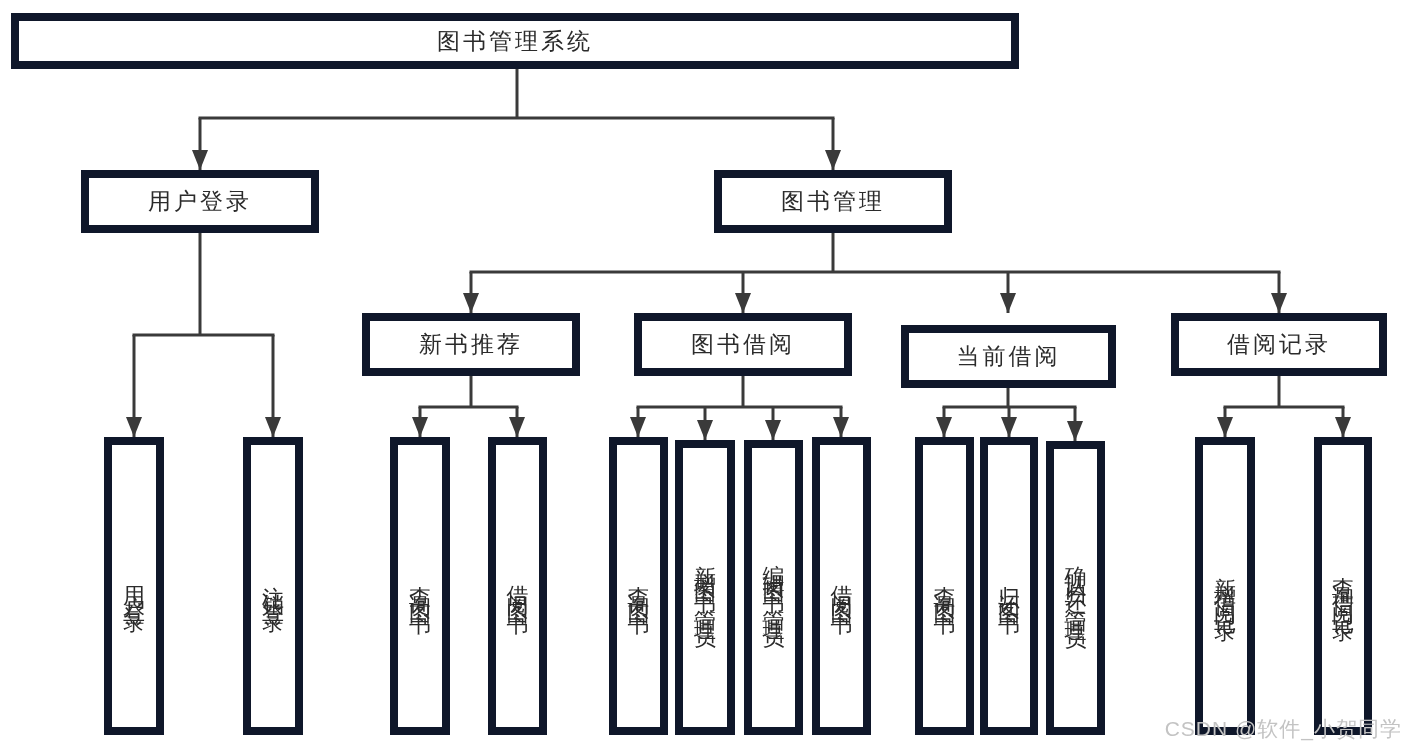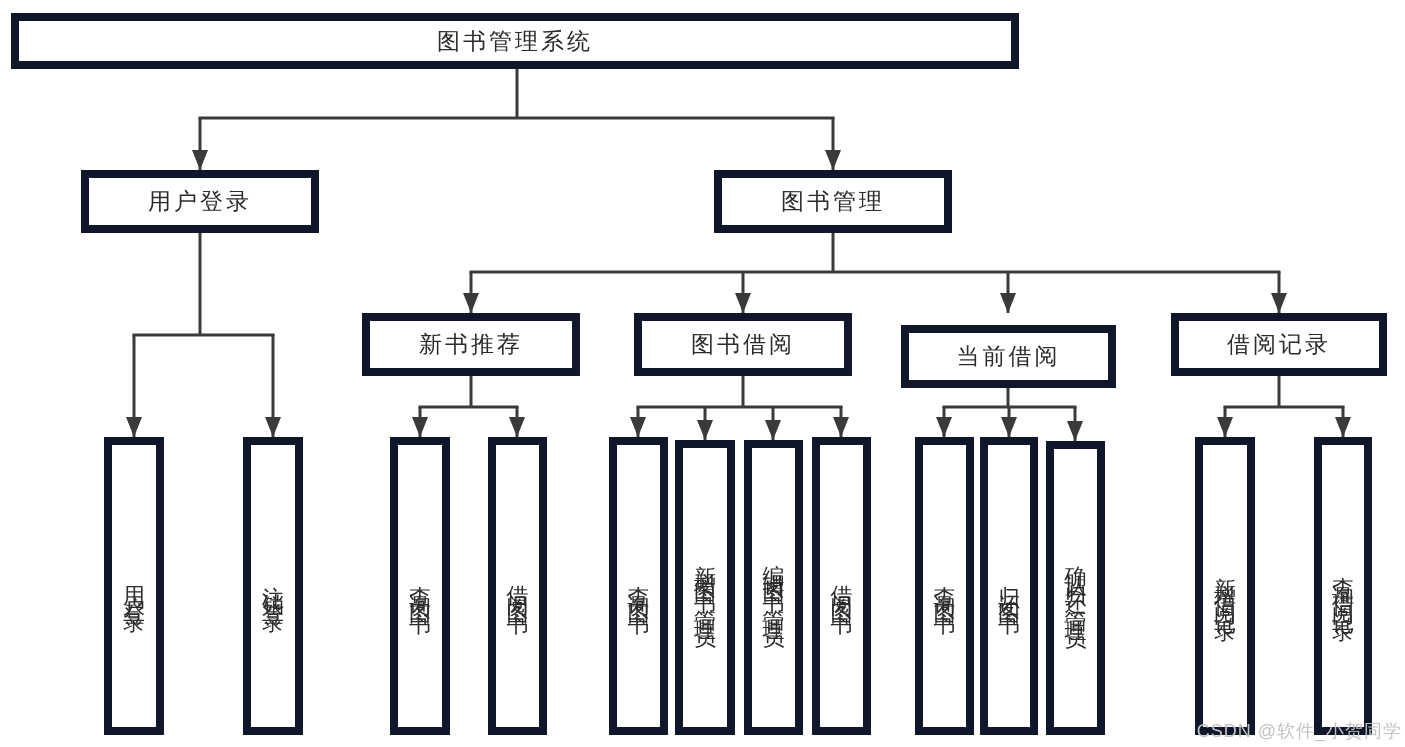--- a/index.html
+++ b/index.html
@@ -26,21 +26,21 @@
   .v {
     writing-mode:vertical-rl;
     font-size:22px;
     letter-spacing:9px;
     line-height:1;
   }
   .watermark {
     position:absolute;
     right:3px; bottom:4px;
     z-index:5;
-    font-size:18px;
+    font-size:21px;
     color:#c3c3c3;
     letter-spacing:1px;
     white-space:nowrap;
   }
 </style>
 </head>
 <body>
 
 <div id="canvas">
 

